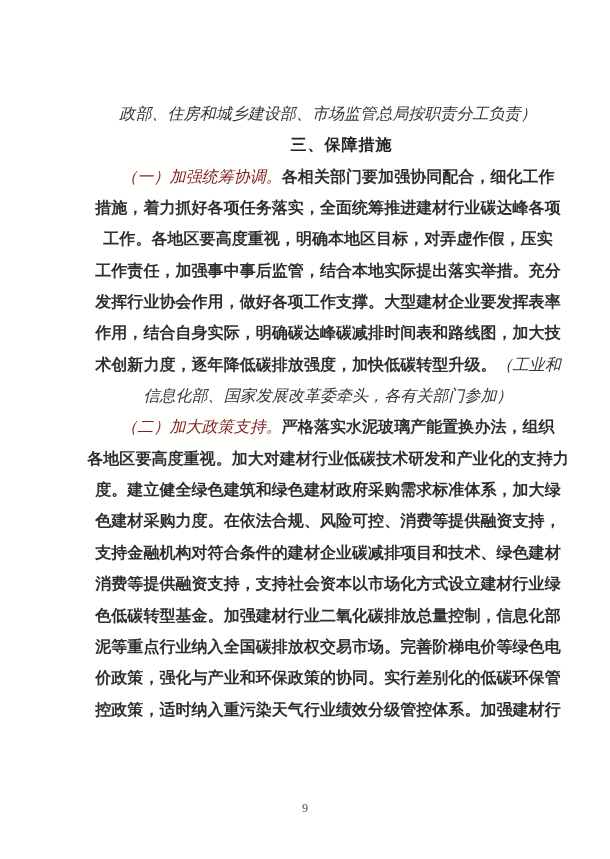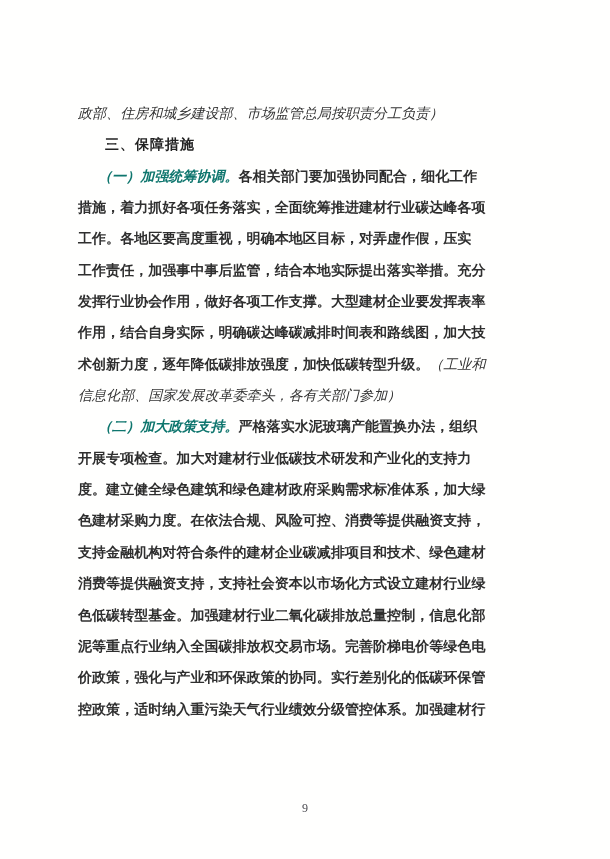--- a/index.html
+++ b/index.html
@@ -18,40 +18,41 @@
   }
   .text-block {
     position: absolute;
     left: 78px;
     top: 98px;
     width: 500px;
   }
   .line {
     height: 31.35px;
     line-height: 31.35px;
-    font-size: 14px;
+    font-size: 16px;
     white-space: nowrap;
     letter-spacing: 0.05px;
+    text-align: center;
   }
   .indent-heading { padding-left: 27px; }
   .indent-para    { padding-left: 20px; }
   .run-body {
     font-family: "Liberation Serif", "DejaVu Serif", serif;
     font-weight: 700;
   }
   .run-kaiti {
     font-family: "Liberation Serif", "DejaVu Serif", serif;
     font-style: italic;
     color: #333333;
   }
   .run-boldkai {
     font-family: "Liberation Serif", "DejaVu Serif", serif;
-    font-weight: 700;
+    font-weight: 400;
     font-style: italic;
-    color: #0f766e;
+    color: #7f1d1d;
   }
   .run-heading {
     font-family: Liberation Serif, serif;
     font-weight: 700;
     color: #222222;
     letter-spacing: 1px;
   }
   .page-number {
     position: absolute;
     top: 801px;
@@ -72,21 +73,21 @@
       <div class="line indent-heading"><span class="run-heading">三、保障措施</span></div>
       <div class="line indent-para"><span class="run-boldkai">（一）加强统筹协调。</span><span class="run-body">各相关部门要加强协同配合，细化工作</span></div>
       <div class="line"><span class="run-body">措施，着力抓好各项任务落实，全面统筹推进建材行业碳达峰各项</span></div>
       <div class="line"><span class="run-body">工作。各地区要高度重视，明确本地区目标，对弄虚作假，压实</span></div>
       <div class="line"><span class="run-body">工作责任，加强事中事后监管，结合本地实际提出落实举措。充分</span></div>
       <div class="line"><span class="run-body">发挥行业协会作用，做好各项工作支撑。大型建材企业要发挥表率</span></div>
       <div class="line"><span class="run-body">作用，结合自身实际，明确碳达峰碳减排时间表和路线图，加大技</span></div>
       <div class="line"><span class="run-body">术创新力度，逐年降低碳排放强度，加快低碳转型升级。</span><span class="run-kaiti">（工业和</span></div>
       <div class="line"><span class="run-kaiti">信息化部、国家发展改革委牵头，各有关部门参加）</span></div>
       <div class="line indent-para"><span class="run-boldkai">（二）加大政策支持。</span><span class="run-body">严格落实水泥玻璃产能置换办法，组织</span></div>
-      <div class="line"><span class="run-body">开展专项检查。加大对建材行业低碳技术研发和产业化的支持力</span></div>
+      <div class="line"><span class="run-body">各地区要高度重视。加大对建材行业低碳技术研发和产业化的支持力</span></div>
       <div class="line"><span class="run-body">度。建立健全绿色建筑和绿色建材政府采购需求标准体系，加大绿</span></div>
       <div class="line"><span class="run-body">色建材采购力度。在依法合规、风险可控、消费等提供融资支持，</span></div>
       <div class="line"><span class="run-body">支持金融机构对符合条件的建材企业碳减排项目和技术、绿色建材</span></div>
       <div class="line"><span class="run-body">消费等提供融资支持，支持社会资本以市场化方式设立建材行业绿</span></div>
       <div class="line"><span class="run-body">色低碳转型基金。加强建材行业二氧化碳排放总量控制，信息化部</span></div>
       <div class="line"><span class="run-body">泥等重点行业纳入全国碳排放权交易市场。完善阶梯电价等绿色电</span></div>
       <div class="line"><span class="run-body">价政策，强化与产业和环保政策的协同。实行差别化的低碳环保管</span></div>
       <div class="line"><span class="run-body">控政策，适时纳入重污染天气行业绩效分级管控体系。加强建材行</span></div>
     </div>
   <div class="page-number">9</div>

